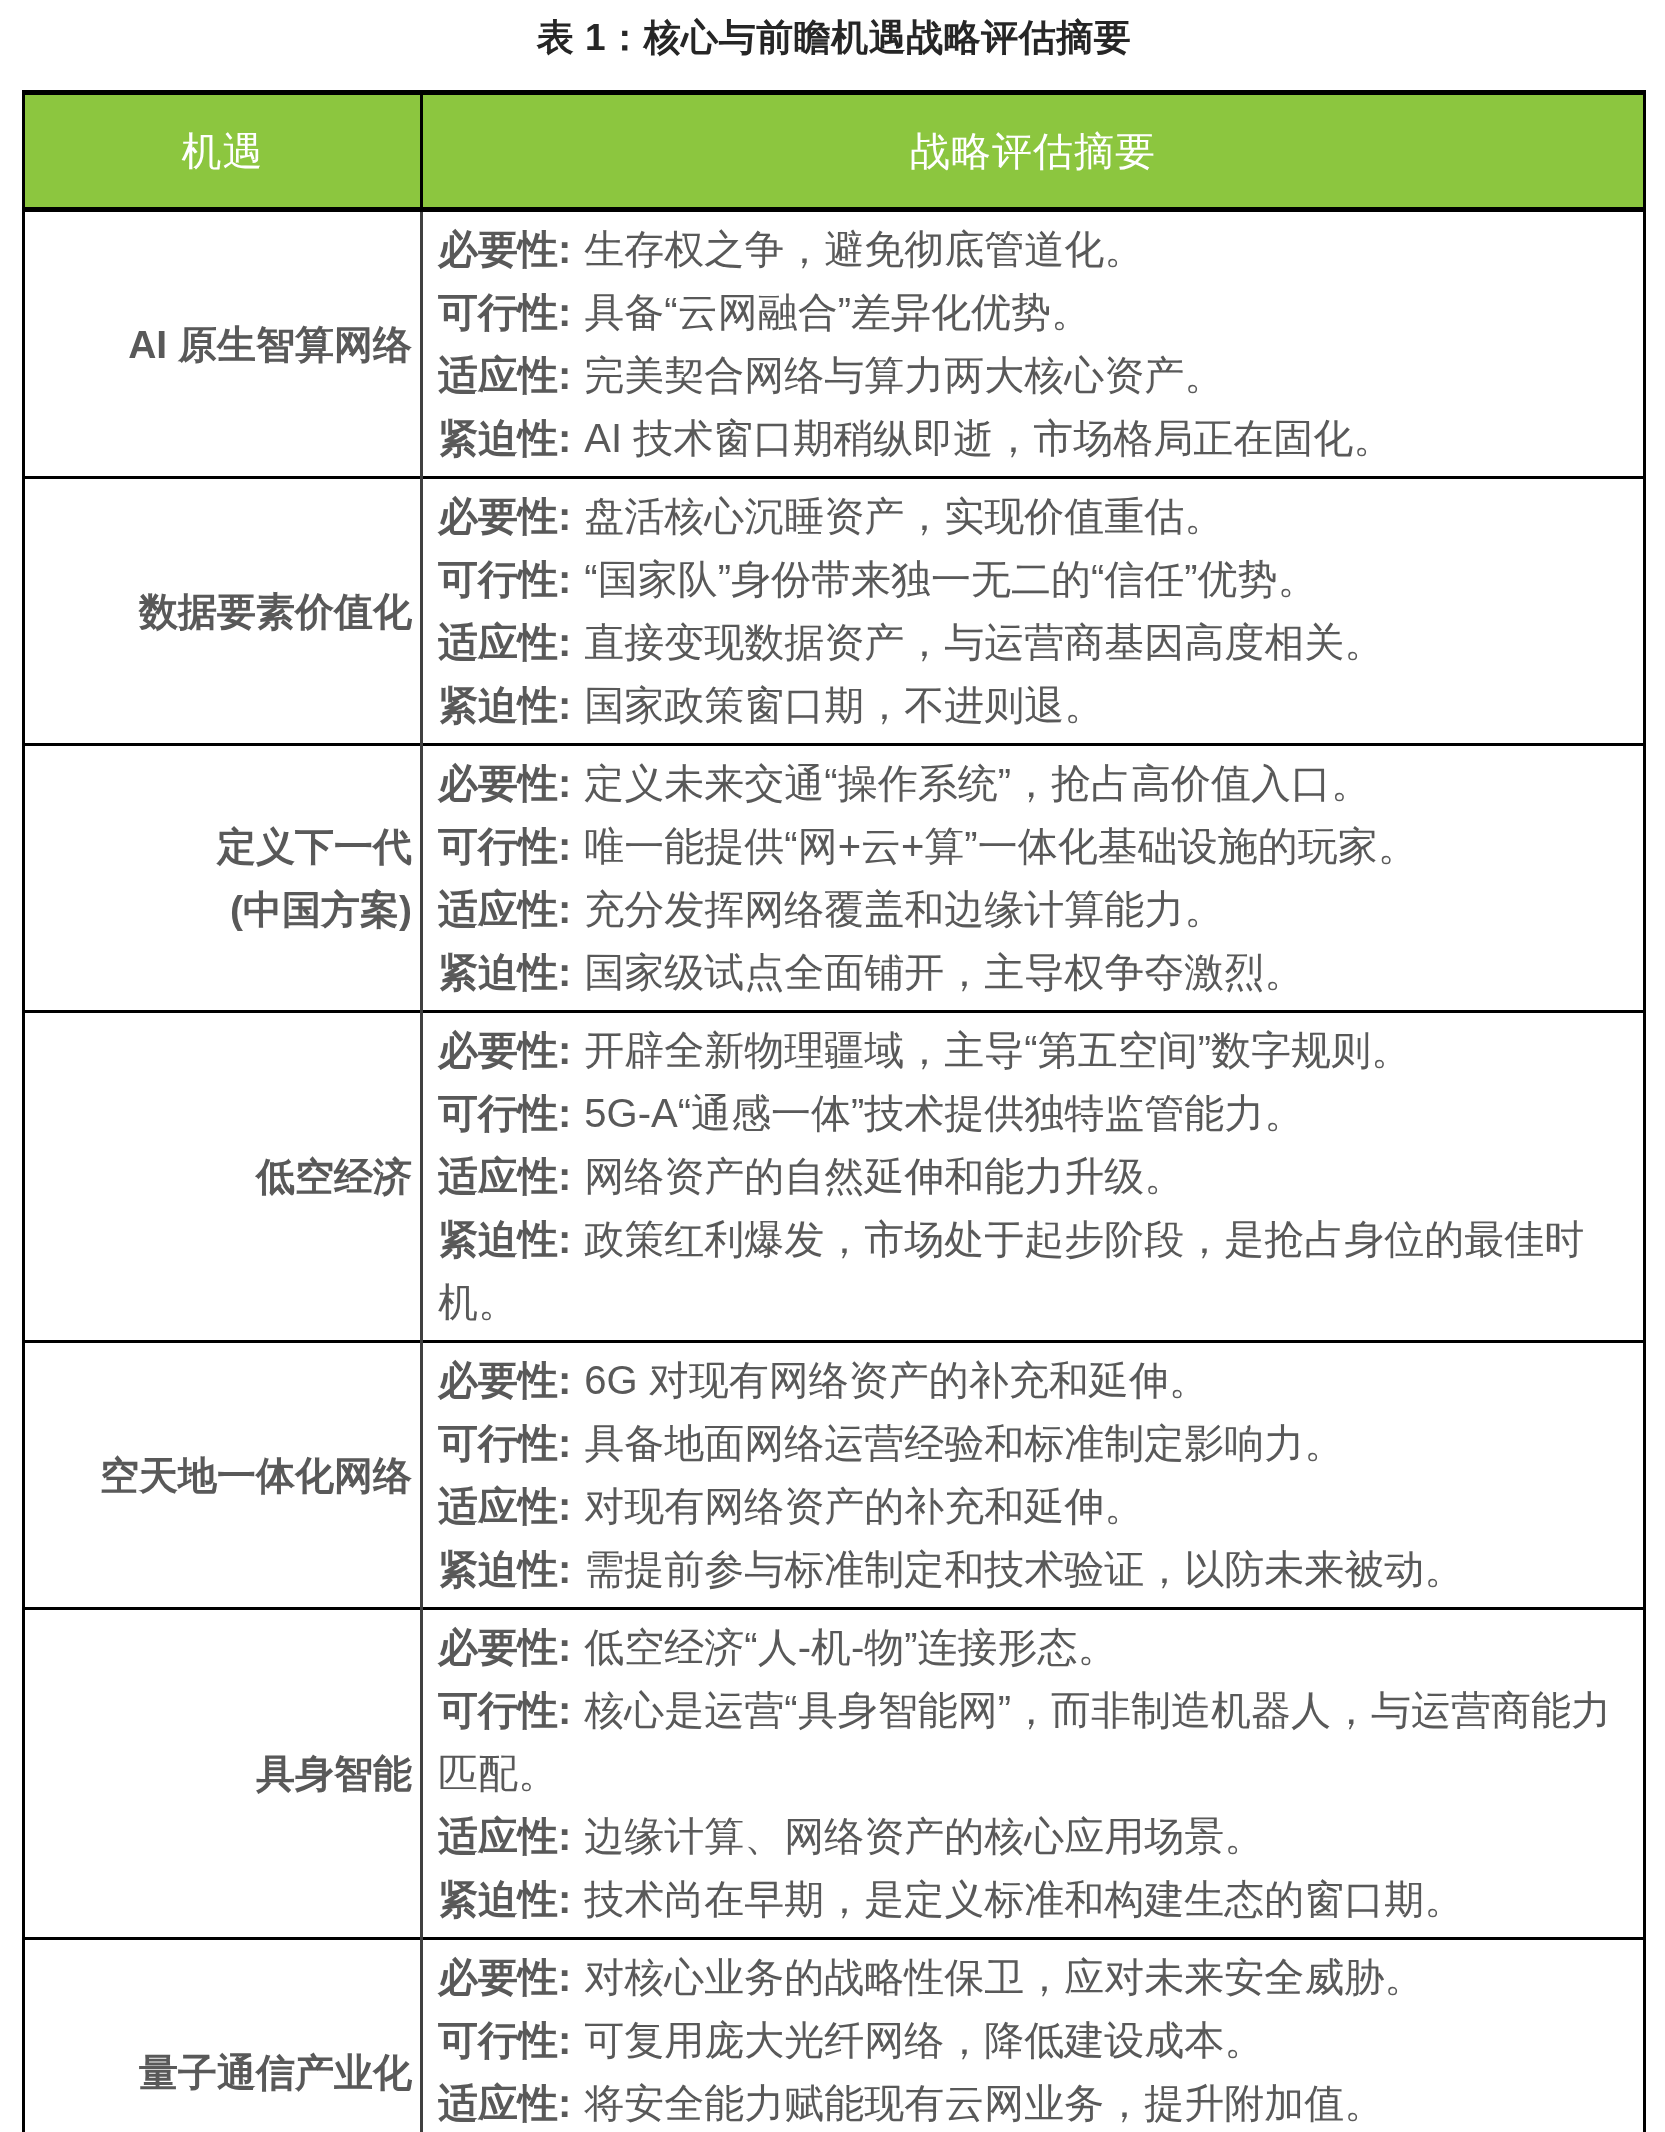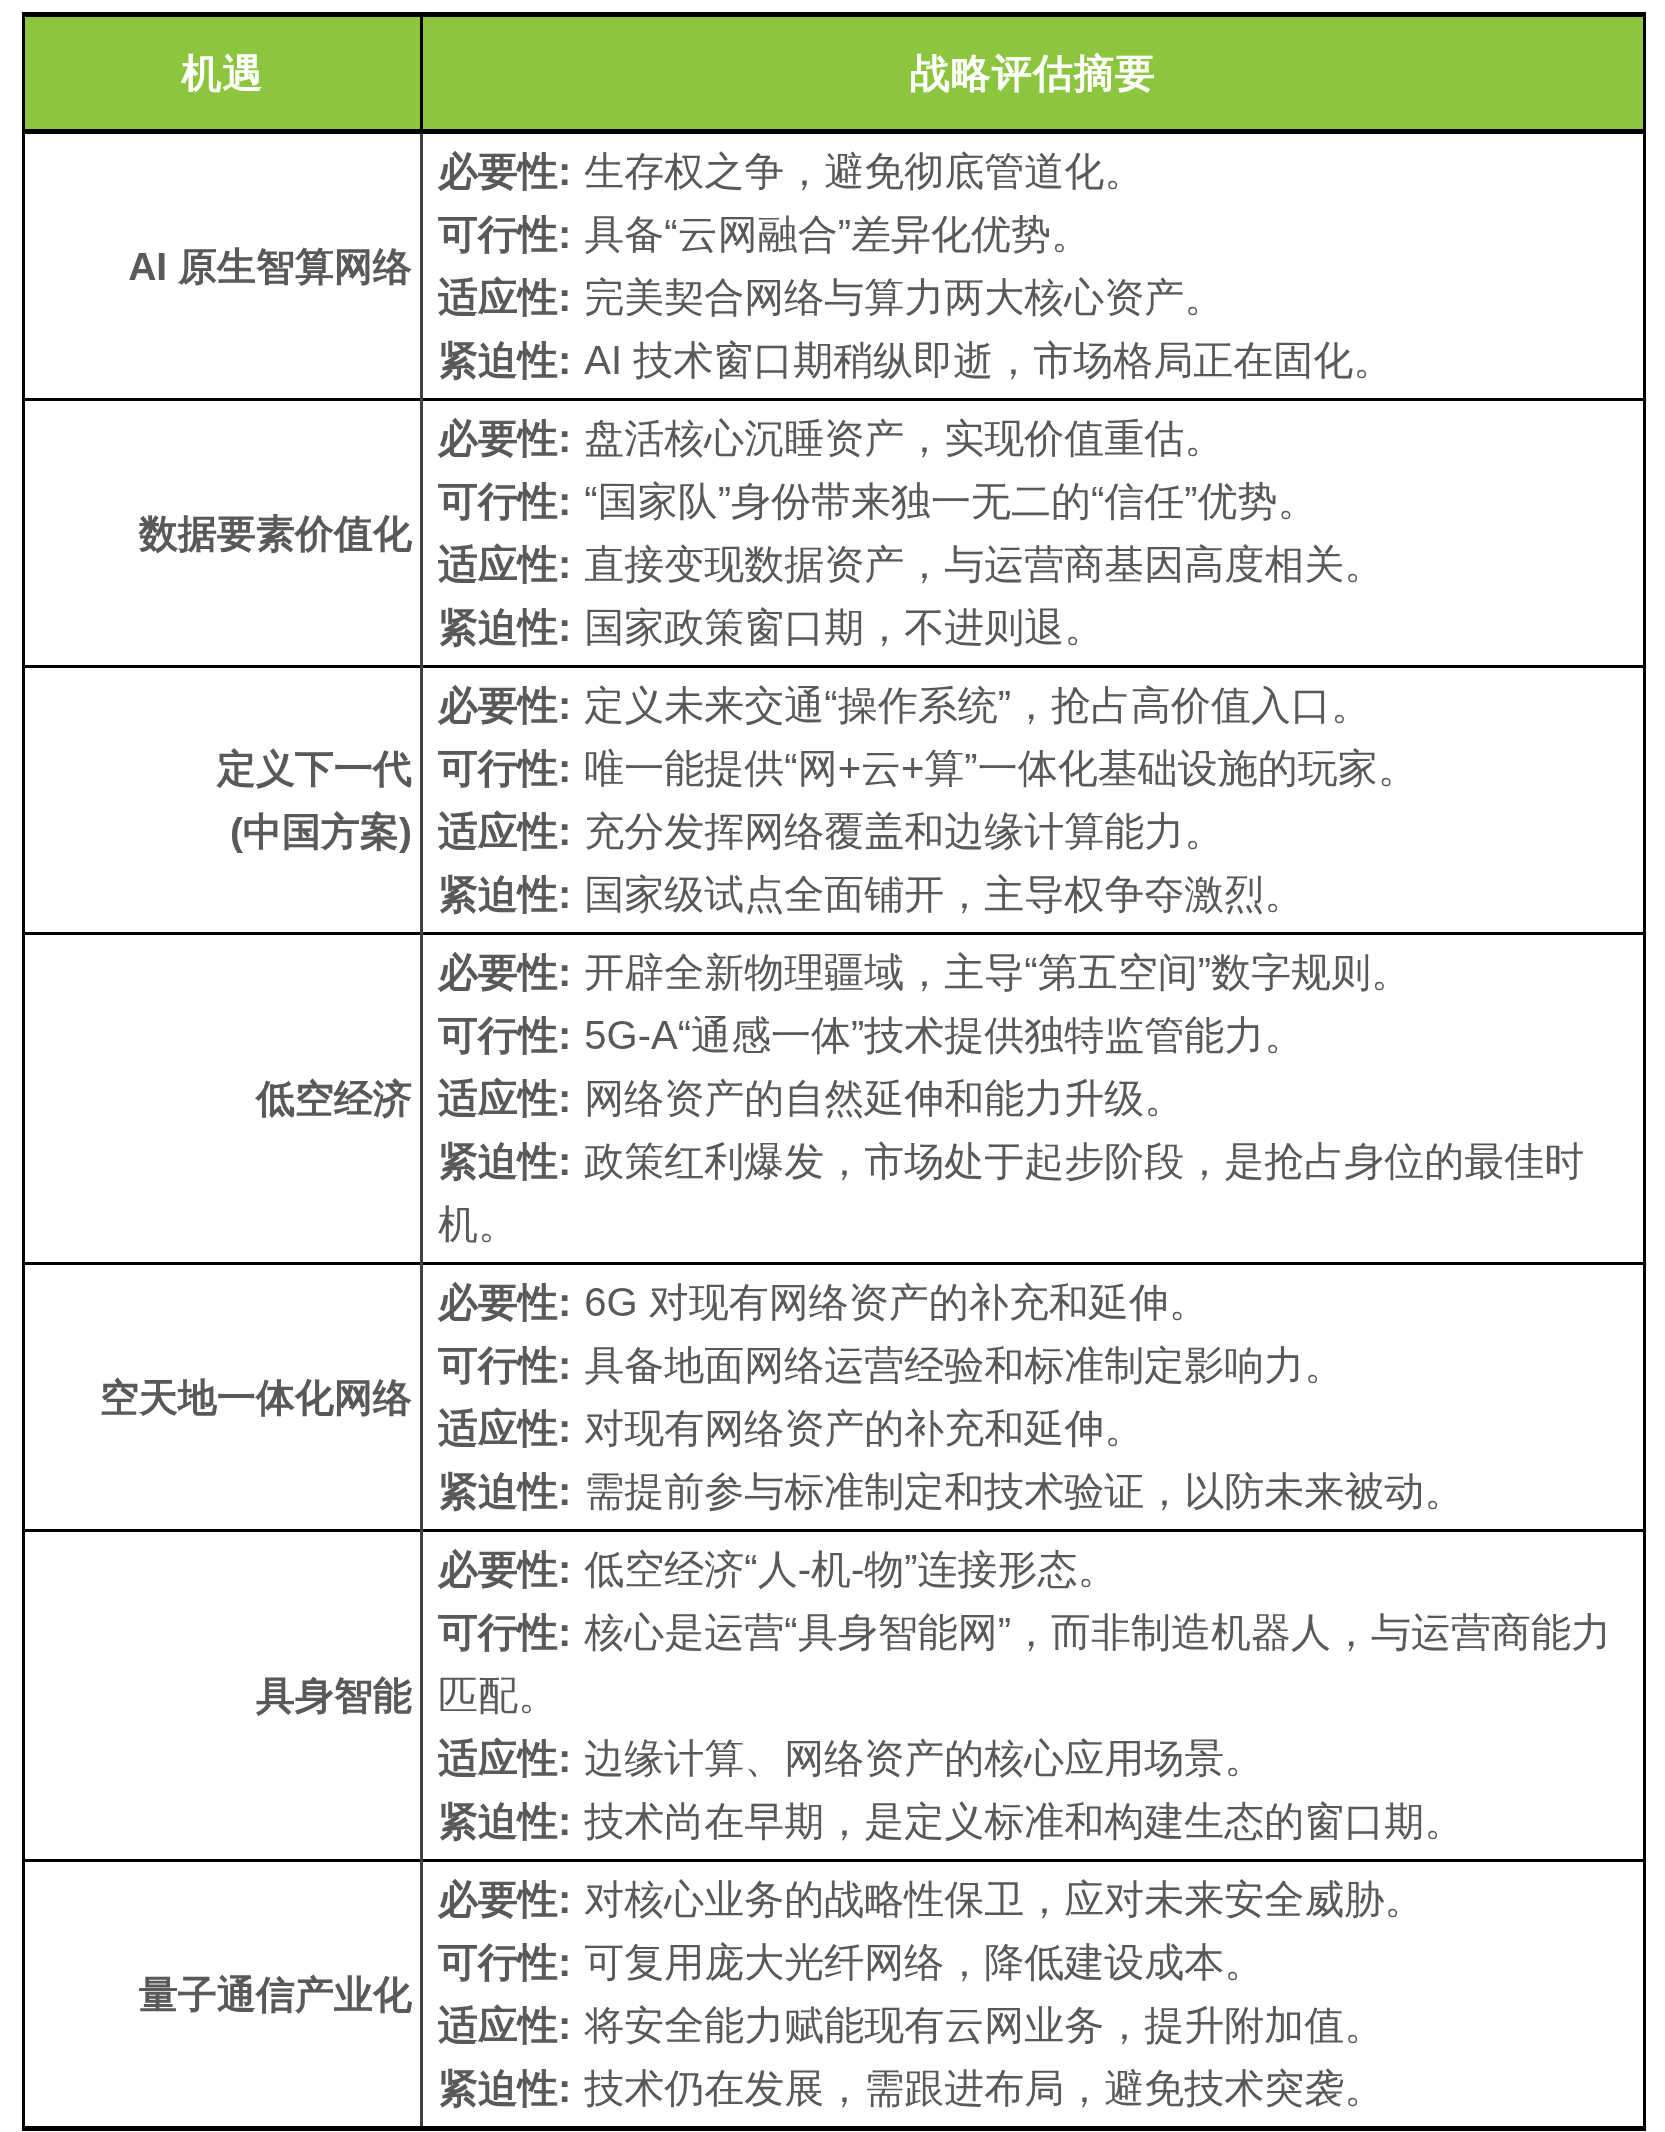--- a/index.html
+++ b/index.html
@@ -29,21 +29,21 @@
     border-top: 5px solid #000000;
     border-bottom: 5px solid #000000;
     border-left: 3px solid #000000;
     border-right: 3px solid #000000;
   }
   col.opp-col { width: 398px; }
   thead th {
     background: #8CC63F;
     color: #ffffff;
     font-size: 40px;
-    font-weight: bold;
+    font-weight: normal;
     height: 110px;
     text-align: center;
     vertical-align: middle;
     border-bottom: 5px solid #000000;
     letter-spacing: 1px;
   }
   thead th + th { border-left: 3px solid #000000; }
   tbody td {
     border-top: 3px solid #000000;
     vertical-align: middle;
@@ -69,20 +69,21 @@
   }
   .item-label {
     font-weight: bold;
     margin-right: 13px;
   }
 </style>
 </head>
 <body>
 
 <div class="page">
+  <div class="doc-title">表 1：核心与前瞻机遇战略评估摘要</div>
 
   <table class="strategy-table">
     <colgroup>
       <col class="opp-col">
       <col class="assess-col">
     </colgroup>
     <thead>
       <tr>
         <th>机遇</th>
         <th>战略评估摘要</th>

